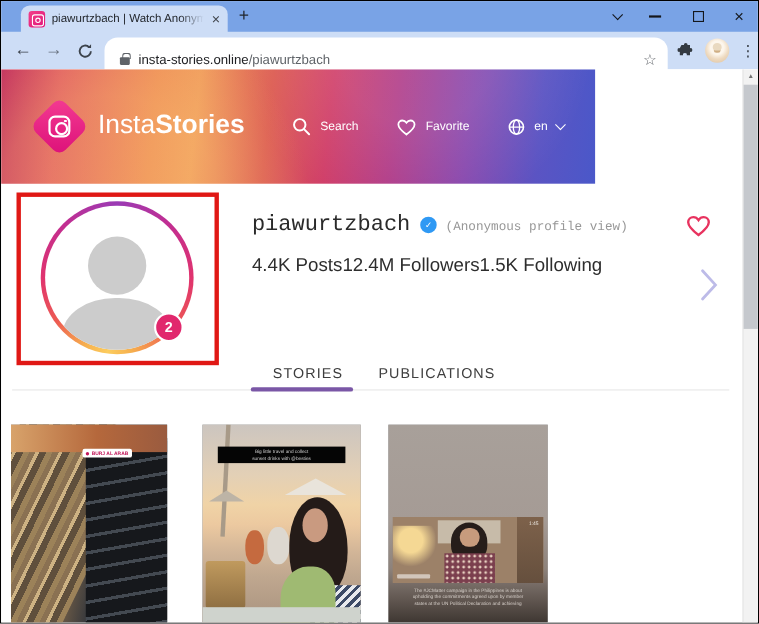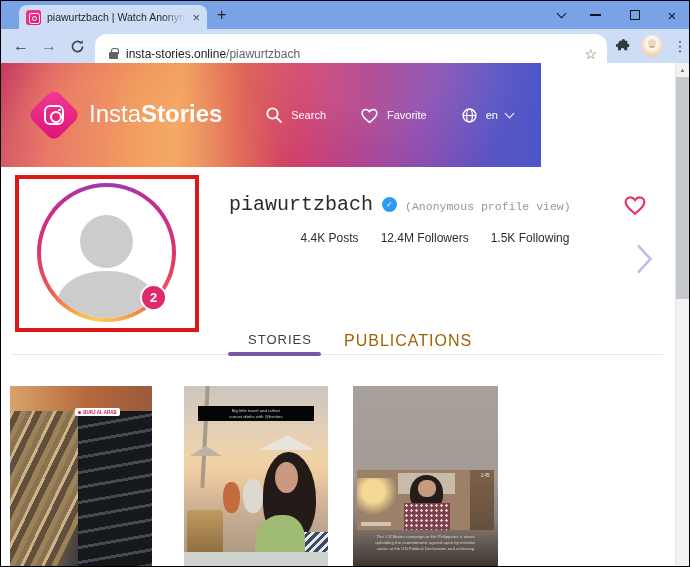--- a/index.html
+++ b/index.html
@@ -85,32 +85,32 @@
   .person-head{position:absolute;left:50%;top:21%;width:41%;height:41%;margin-left:-20.5%;border-radius:50%;background:#cccccc;}
   .person-body{position:absolute;left:50%;bottom:-16%;width:76%;height:52%;margin-left:-38%;border-radius:48% 48% 42% 42%;background:#cccccc;}
   .story-badge{position:absolute;left:139px;top:221px;width:27px;height:27px;border-radius:50%;background:#e1286d;
       border:2px solid #fff;color:#fff;font-size:13px;font-weight:700;display:flex;align-items:center;justify-content:center;}
   .profile-main{position:absolute;left:228px;top:130px;width:412px;}
   .row-username{display:flex;align-items:center;font-family:Liberation Mono, monospace;}
   .username{font-size:20px;color:#2a2a2a;}
   .verified{width:15px;height:15px;border-radius:50%;background:#2f99f4;color:#fff;font-size:9px;margin-left:9px;
       display:flex;align-items:center;justify-content:center;flex:0 0 auto;}
   .anon{font-size:11.5px;color:#979797;margin-left:8px;margin-top:4px;}
-  .stats{margin-top:15px;font-size:12px;color:#2d2d2d;display:flex;gap:22px;justify-content:center;}
+  .stats{margin-top:15px;font-size:17px;color:#2d2d2d;display:flex;}
   .bio{margin-top:11px;font-size:13px;line-height:17.5px;color:#2d2d2d;width:406px;}
   .bio-mail{display:inline-block;width:13px;height:11px;background:#b05044;border-radius:2px;position:relative;
       vertical-align:-1px;margin:0 4px;}
   .bio-mail::after{content:"";position:absolute;left:2px;top:2px;width:6px;height:7px;background:#ece4da;border-radius:1px;}
   .bio-down{display:inline-block;width:12px;height:12px;background:#3d70d6;border-radius:3px;color:#fff;font-size:9px;
       line-height:12px;text-align:center;vertical-align:-1px;margin:0 4px;}
   .fav-heart{position:absolute;left:622px;top:131px;cursor:pointer;}
   .chev-right{position:absolute;left:632px;top:180px;cursor:pointer;}
   
   .tab-stories{position:absolute;left:247px;top:269px;font-size:13px;letter-spacing:1px;color:#3d3d3d;cursor:pointer;}
-  .tab-pubs{position:absolute;left:343px;top:269px;font-size:16px;letter-spacing:1px;color:#a16207;cursor:pointer;}
+  .tab-pubs{position:absolute;left:343px;top:269px;font-size:13px;letter-spacing:1px;color:#404040;cursor:pointer;}
   .tab-underline{position:absolute;left:227px;top:289px;width:93px;height:4px;border-radius:3px;background:#7a57a6;}
   .tabs-divider{position:absolute;left:10px;top:291px;width:652px;height:1px;background:#e7e7e7;}
   
   .thumb{position:absolute;top:323px;height:182px;overflow:hidden;cursor:pointer;background:#999;}
   .t1{left:9px;width:142px;}
   .t2{left:183px;width:144px;}
   .t3{left:352px;width:145px;}
   .abs{position:absolute;}
   
   .t1-base{inset:0;background:linear-gradient(102deg,#c08d5a 0%,#a57a4e 28%,#6b5a46 46%,#33363c 60%,#1f2226 100%);}

